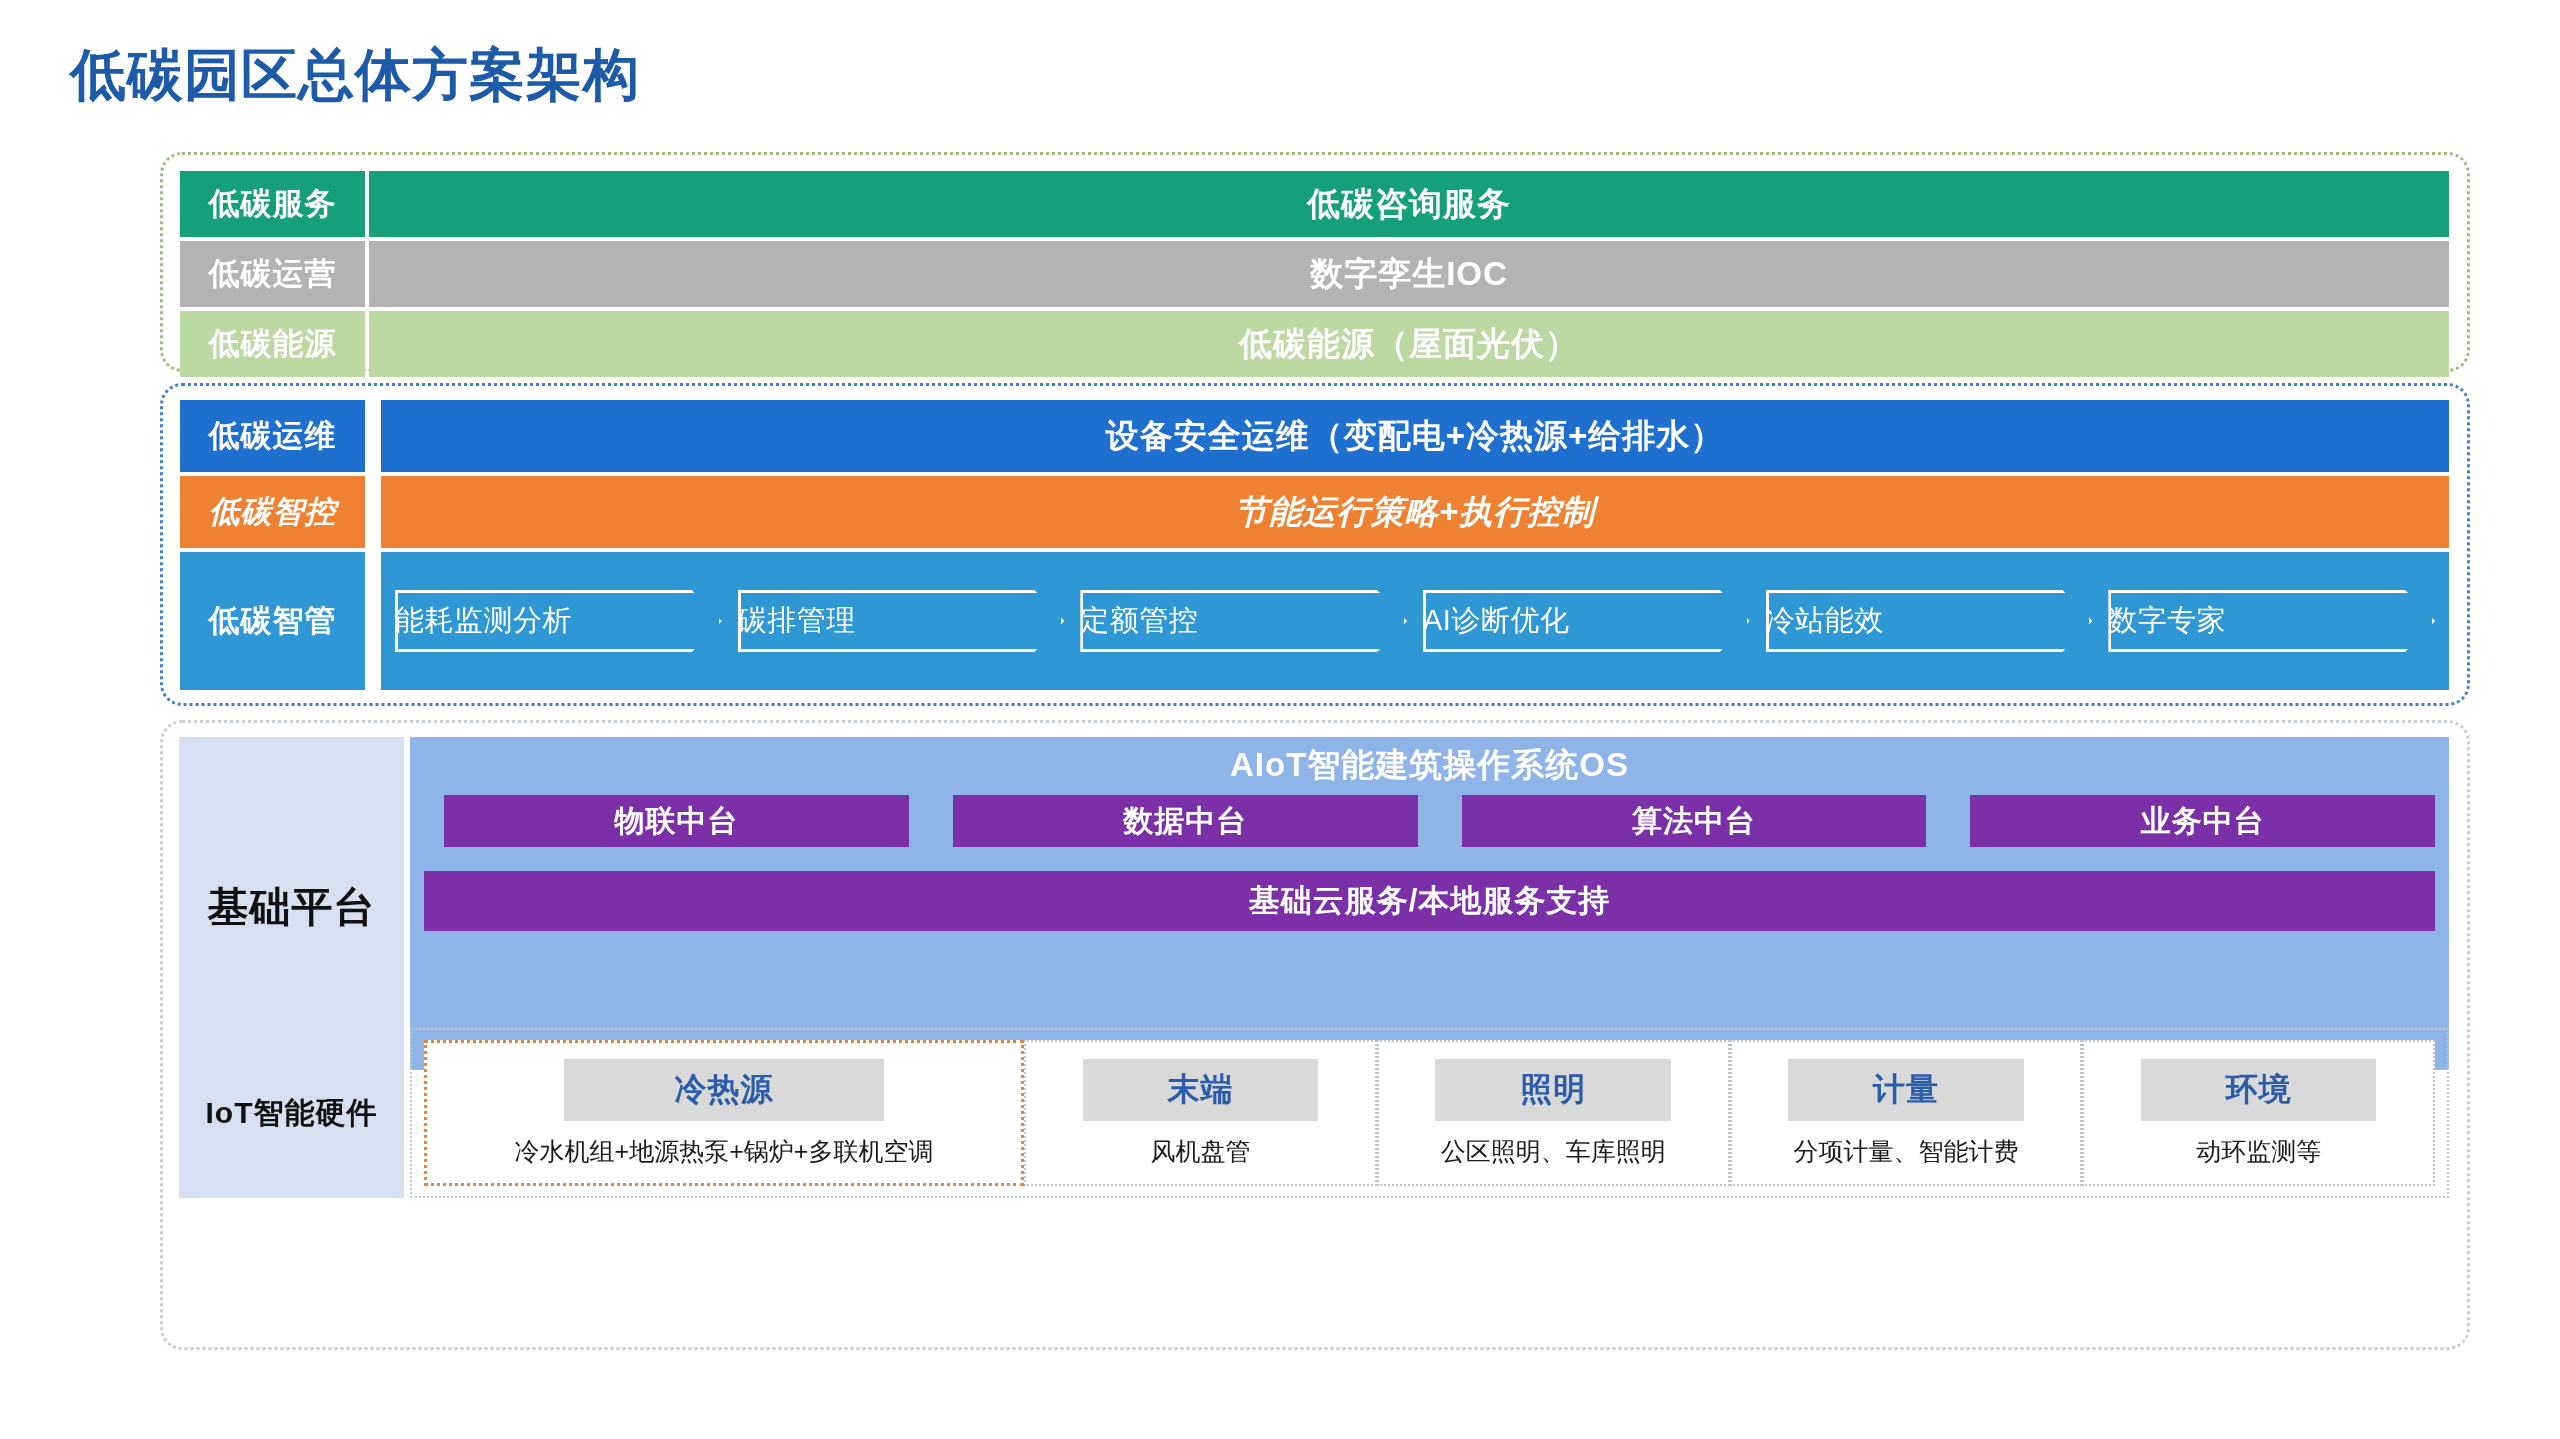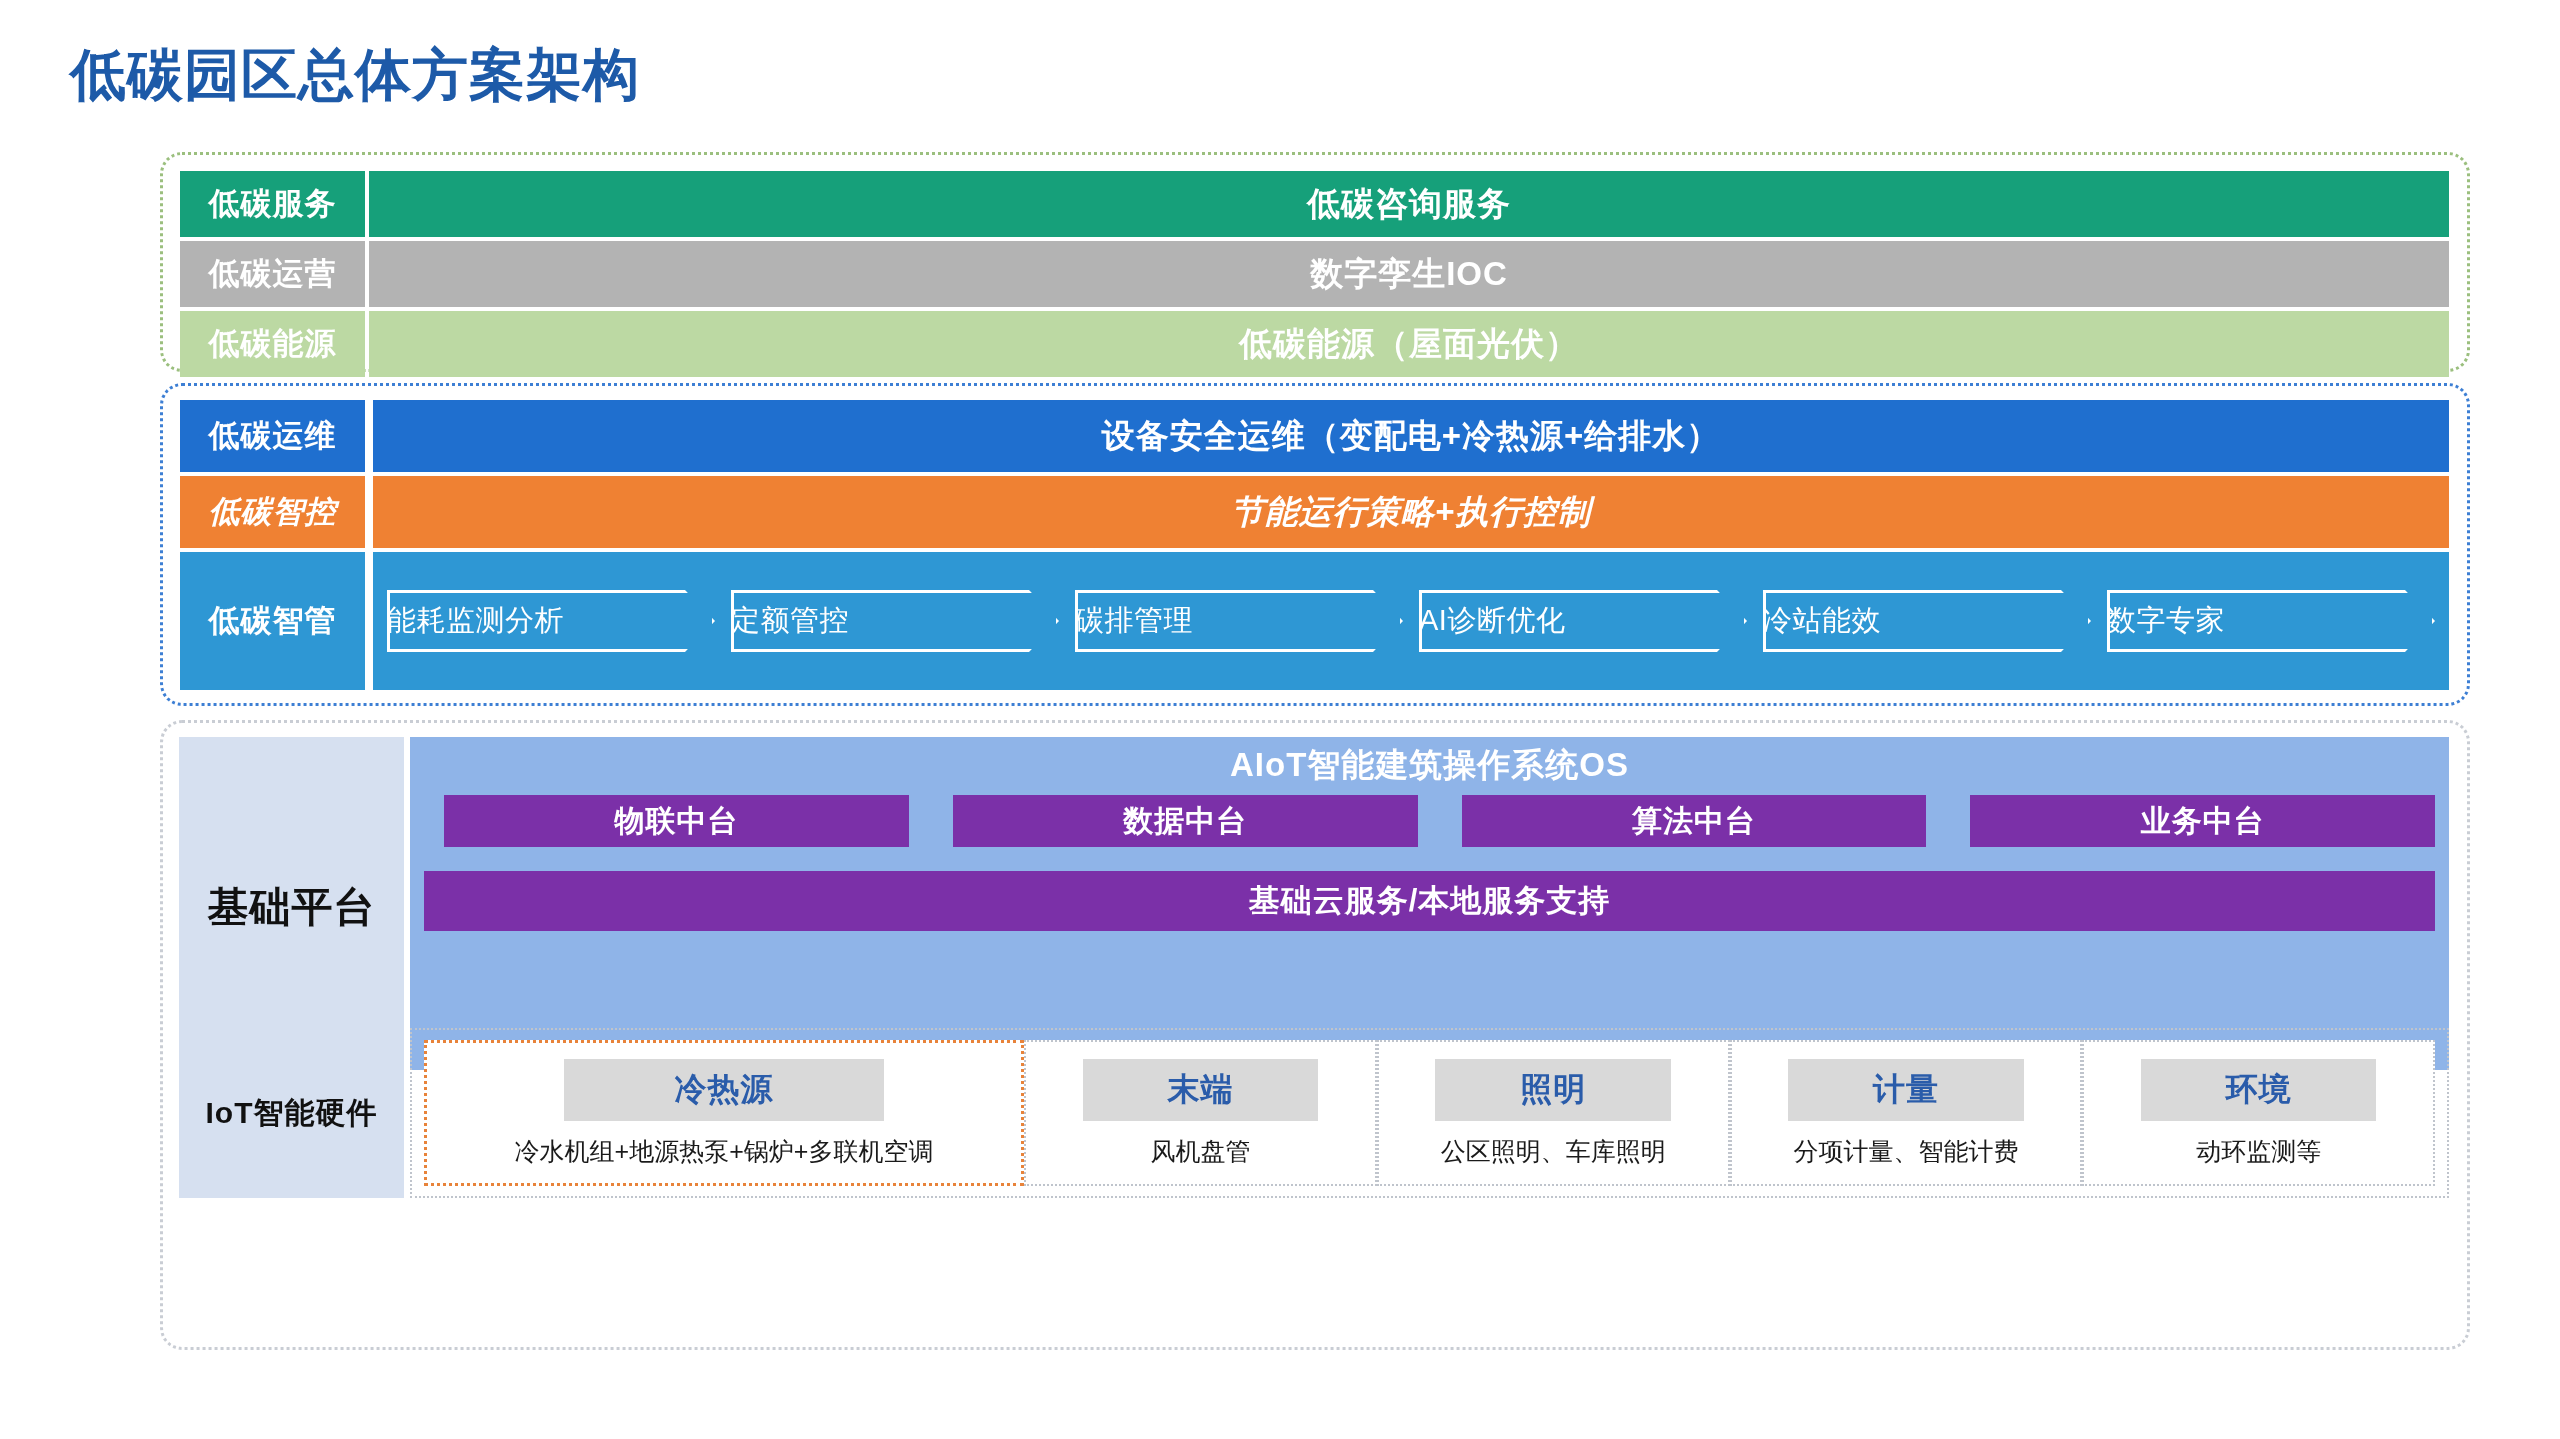--- a/index.html
+++ b/index.html
@@ -72,21 +72,21 @@
 
   #row-service{top:16px;}
   #row-service .row-label,#row-service .row-content{background:#16a07a;}
   #row-operation{top:86px;}
   #row-operation .row-label,#row-operation .row-content{background:#b3b3b3;}
   #row-energy{top:156px;}
   #row-energy .row-label,#row-energy .row-content{background:#bcd9a3;}
 
   
   .ops-row .row-label{width:185px;margin-left:17px;}
-  .ops-row .row-content{margin-left:8px;margin-right:18px;}
+  .ops-row .row-content{margin-left:16px;margin-right:18px;}
 
   #row-om{top:14px;height:72px;}
   #row-om .row-label,#row-om .row-content{background:#1f6fcf;}
   #row-control{top:90px;height:72px;font-style:italic;}
   #row-control .row-label,#row-control .row-content{background:#ef8133;}
   #row-manage{top:166px;height:138px;}
   #row-manage .row-label,#row-manage .row-content{background:#2e97d4;}
   #row-manage .row-content{justify-content:space-between;padding:0 14px;}
 
   
@@ -226,26 +226,26 @@
     <div class="row-label">低碳智管</div>
     <div class="row-content">
 
       <div class="chevron">
         <div class="chev-shape"></div>
         <div class="chev-label">能耗监测分析</div>
       </div>
 
       <div class="chevron">
         <div class="chev-shape"></div>
+        <div class="chev-label">碳排管理</div>
+      </div>
+
+      <div class="chevron">
+        <div class="chev-shape"></div>
         <div class="chev-label">定额管控</div>
-      </div>
-
-      <div class="chevron">
-        <div class="chev-shape"></div>
-        <div class="chev-label">碳排管理</div>
       </div>
 
       <div class="chevron">
         <div class="chev-shape"></div>
         <div class="chev-label">AI诊断优化</div>
       </div>
 
       <div class="chevron">
         <div class="chev-shape"></div>
         <div class="chev-label">冷站能效</div>

